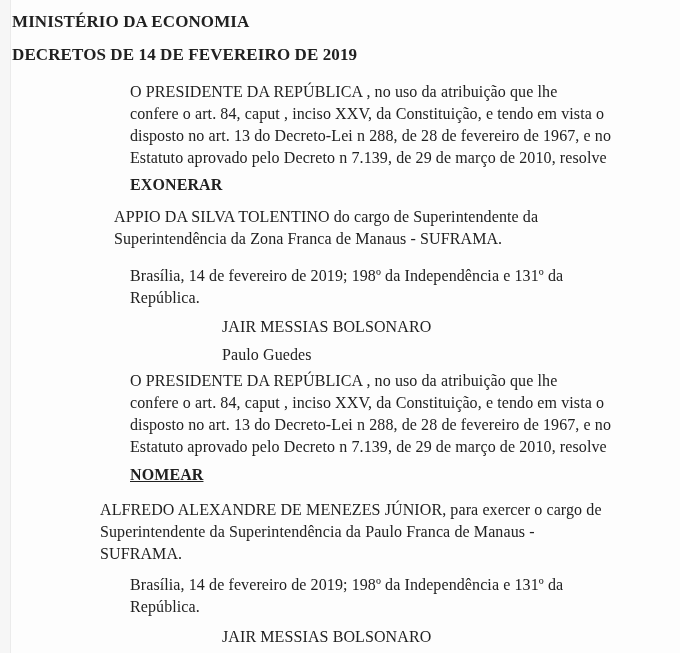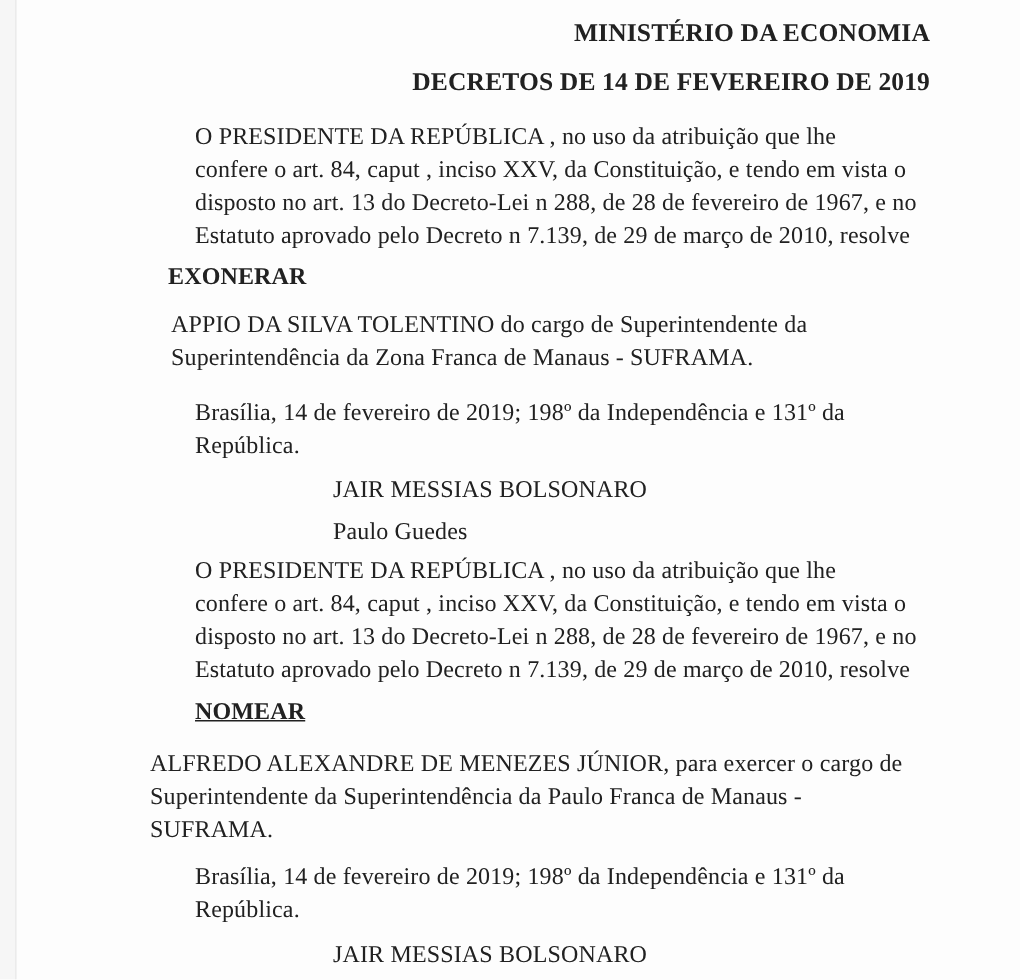--- a/index.html
+++ b/index.html
@@ -24,33 +24,33 @@
   }
   .block {
     position: absolute;
     font-size: 16px;
     line-height: 22px;
     white-space: pre-line;
     letter-spacing: 0.1px;
   }
   .bold { font-weight: normal; }
   .center {
-    left: 0;
+    left: 12px;
     width: 620px;
-    text-align: right;
+    text-align: left;
   }
   .heading {
     font-weight: bold;
     font-size: 17px;
   }
   .page-title    { top: 11px; }
   .page-subtitle { top: 44px; }
 
   .preamble-1 { top: 81px;  left: 130px; width: 540px; }
-  .action-1   { top: 174px; left: 112px; width: 300px; font-weight: bold; }
+  .action-1   { top: 174px; left: 130px; width: 300px; font-weight: bold; }
   .subject-1  { top: 206px; left: 114px; width: 575px; }
   .dateline-1 { top: 265px; left: 130px; width: 540px; }
   .sig-pres-1 { top: 316px; left: 222px; width: 350px; }
   .sig-min-1  { top: 344px; left: 222px; width: 350px; }
 
   .preamble-2 { top: 370px; left: 130px; width: 540px; }
   .action-2   { top: 464px; left: 130px; width: 300px; font-weight: bold; text-decoration: underline; }
   .subject-2  { top: 499px; left: 100px; width: 575px; }
   .dateline-2 { top: 574px; left: 130px; width: 540px; }
   .sig-pres-2 { top: 626px; left: 222px; width: 350px; }

